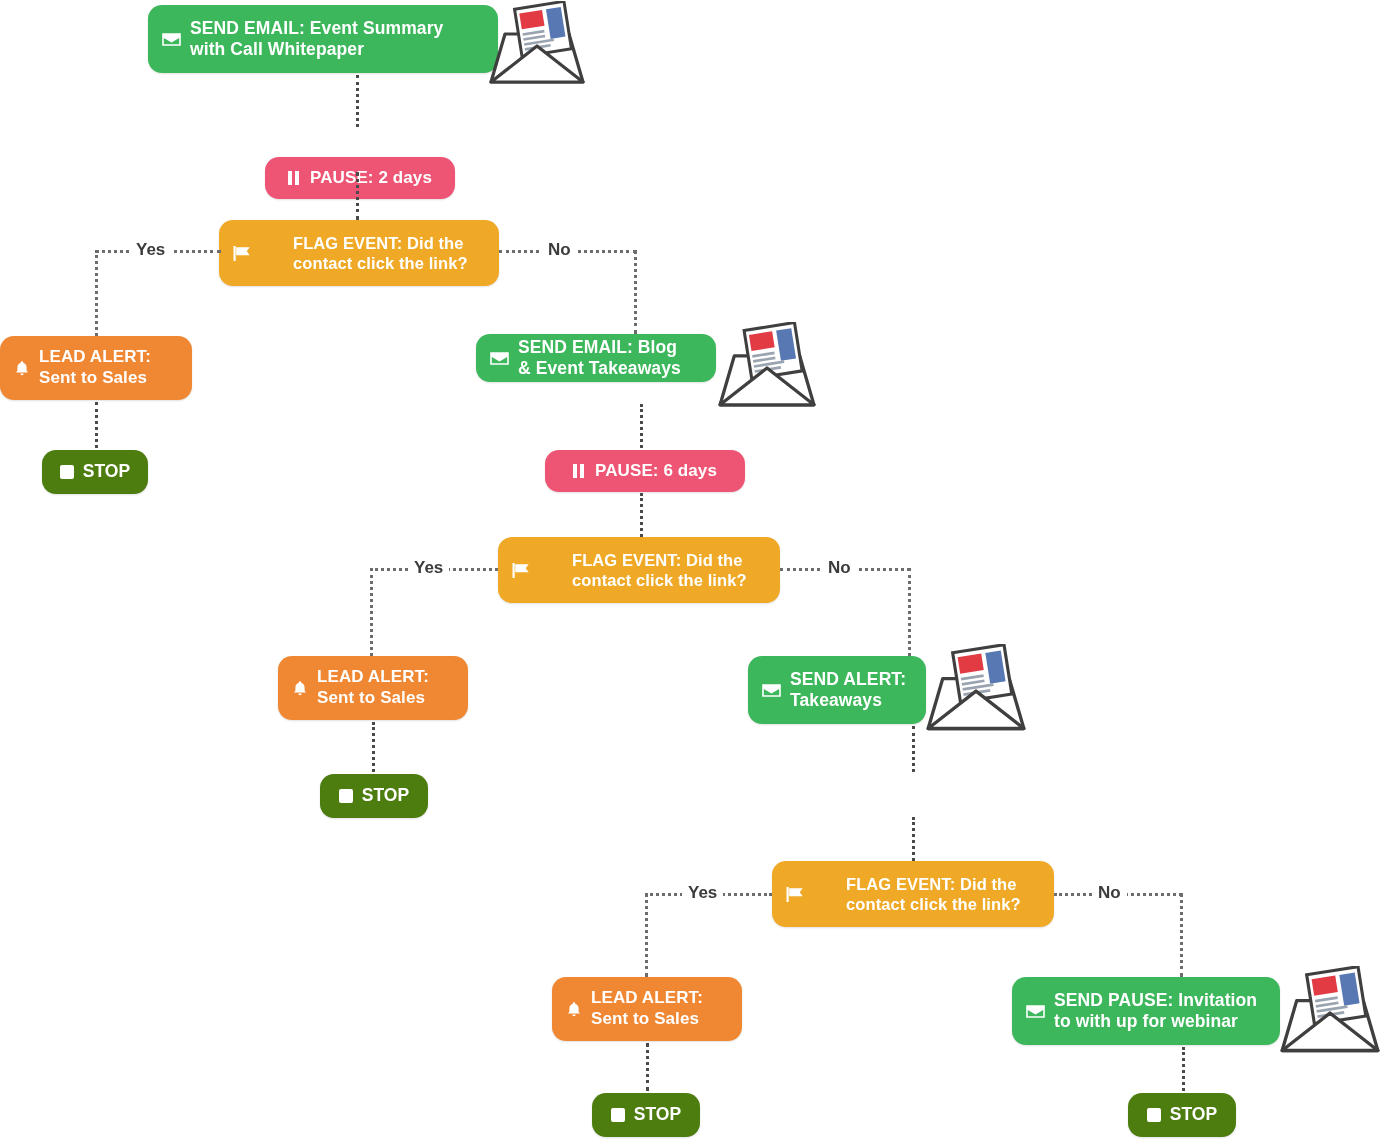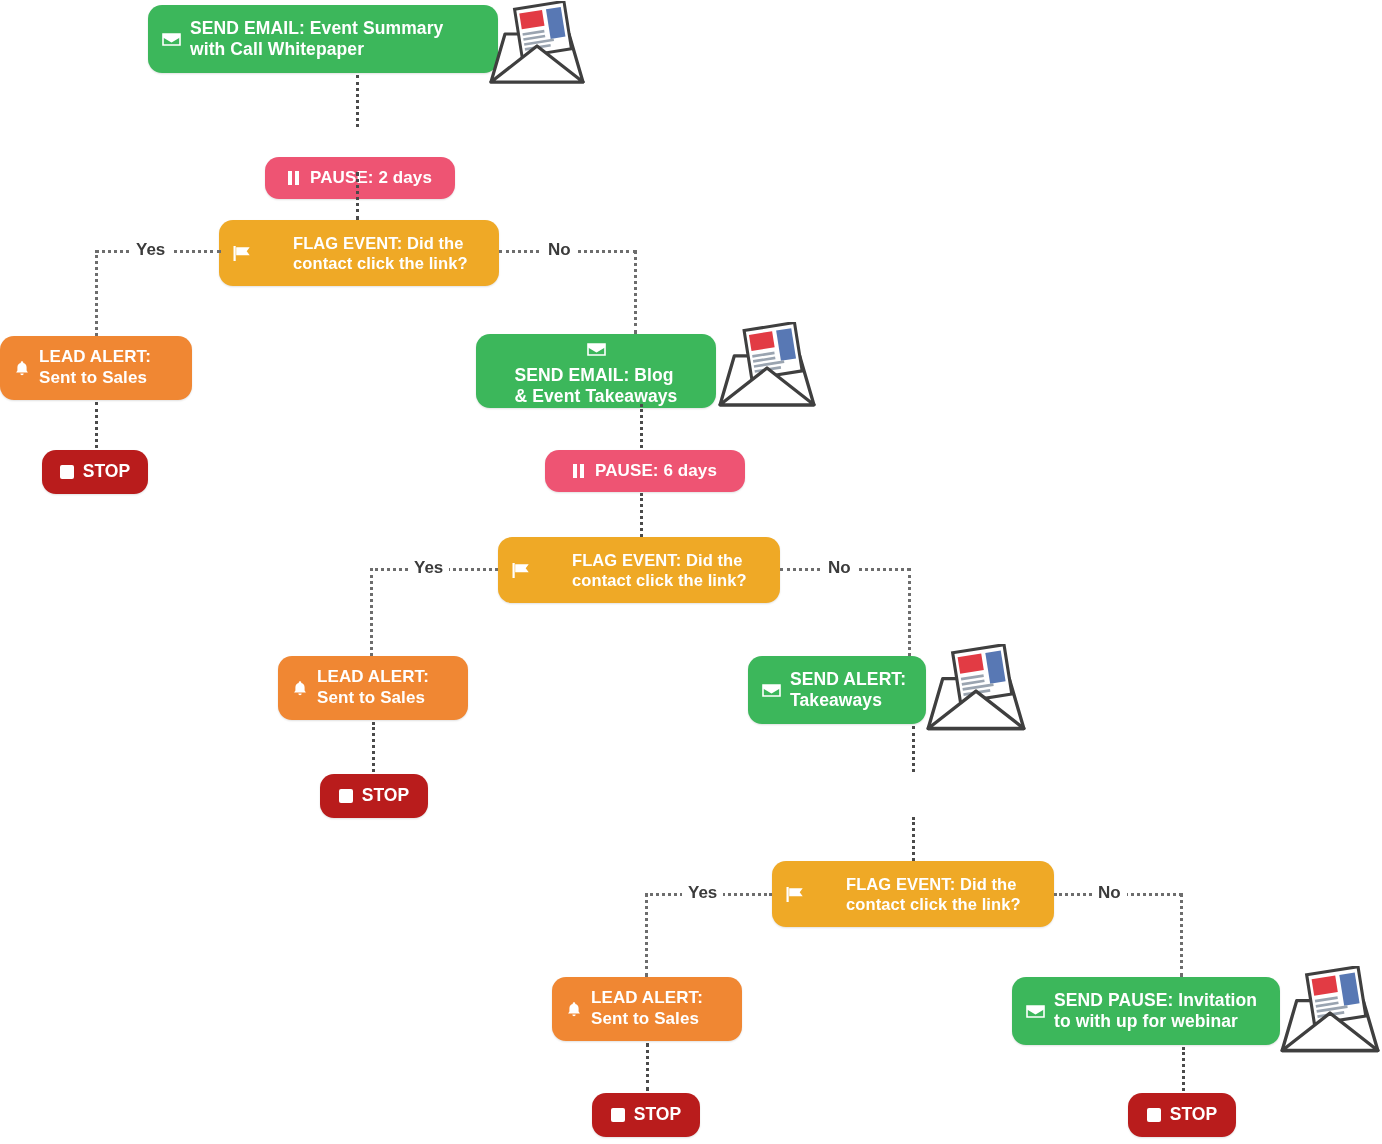--- a/index.html
+++ b/index.html
@@ -29,21 +29,21 @@
     letter-spacing:.1px;
     border-radius:14px;
     box-shadow:0 1px 2px rgba(0,0,0,.12);
   }
   .node .label{display:block;}
 
   .node.email{background:#3CB75B;font-size:17.5px;}
   .node.pause{background:#EE5473;font-size:17px;justify-content:center;}
   .node.flag {background:#EFA926;font-size:16.5px;gap:41px;}
   .node.alert{background:#F08733;font-size:17px;}
-  .node.stop {background:#b91c1c;font-size:17.5px;justify-content:center;}
+  .node.stop {background:#4d7c0f;font-size:17.5px;justify-content:center;}
 
   
   .ico{flex:0 0 auto;display:inline-block;position:relative;}
 
   
   .ico-mail{width:19px;height:13px;}
   .ico-mail svg{display:block;width:19px;height:13px;}
 
   
   .ico-pause{width:13px;height:14px;}
@@ -175,21 +175,21 @@
     </span>
   </div>
 
   <div class="conn v" style="left:95px;top:402px;height:46px;"></div>
 
   <div class="node stop" style="left:42px;top:450px;width:106px;height:44px;">
     <span class="ico ico-stop"></span>
     <span class="label">STOP</span>
   </div>
 
-  <div class="node email" style="left:476px;top:334px;width:240px;height:74px;flex-direction:column;">
+  <div class="node email" style="left:476px;top:334px;width:240px;height:48px;">
     <span class="ico ico-mail">
       <svg viewBox="0 0 19 13">
           <path d="M1 1h17v11H1z" fill="none" stroke="#fff" stroke-width="1.6"></path>
           <path d="M1.2 1.6l8.3 6 8.3-6" fill="none" stroke="#fff" stroke-width="1.8"></path>
           <path d="M1 1h17v3.4l-8.5 5.2L1 4.4z" fill="#fff"></path>
         </svg>
     </span>
     <span>
       <span class="label">SEND EMAIL: Blog</span>
       <span class="label">&amp; Event Takeaways</span>

